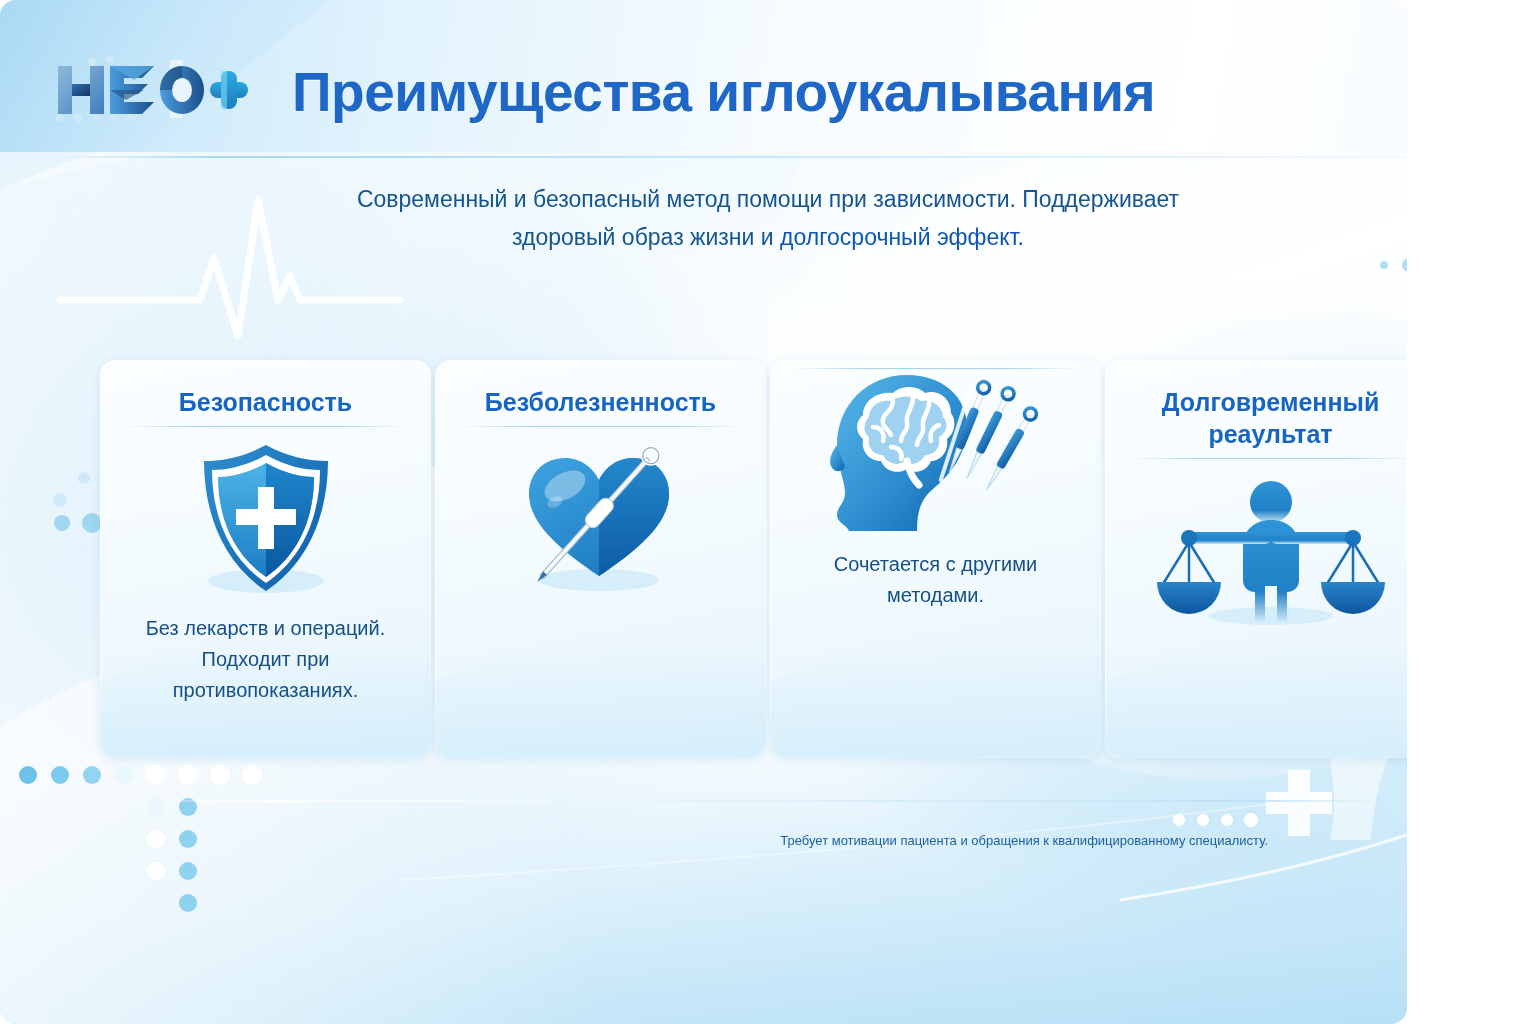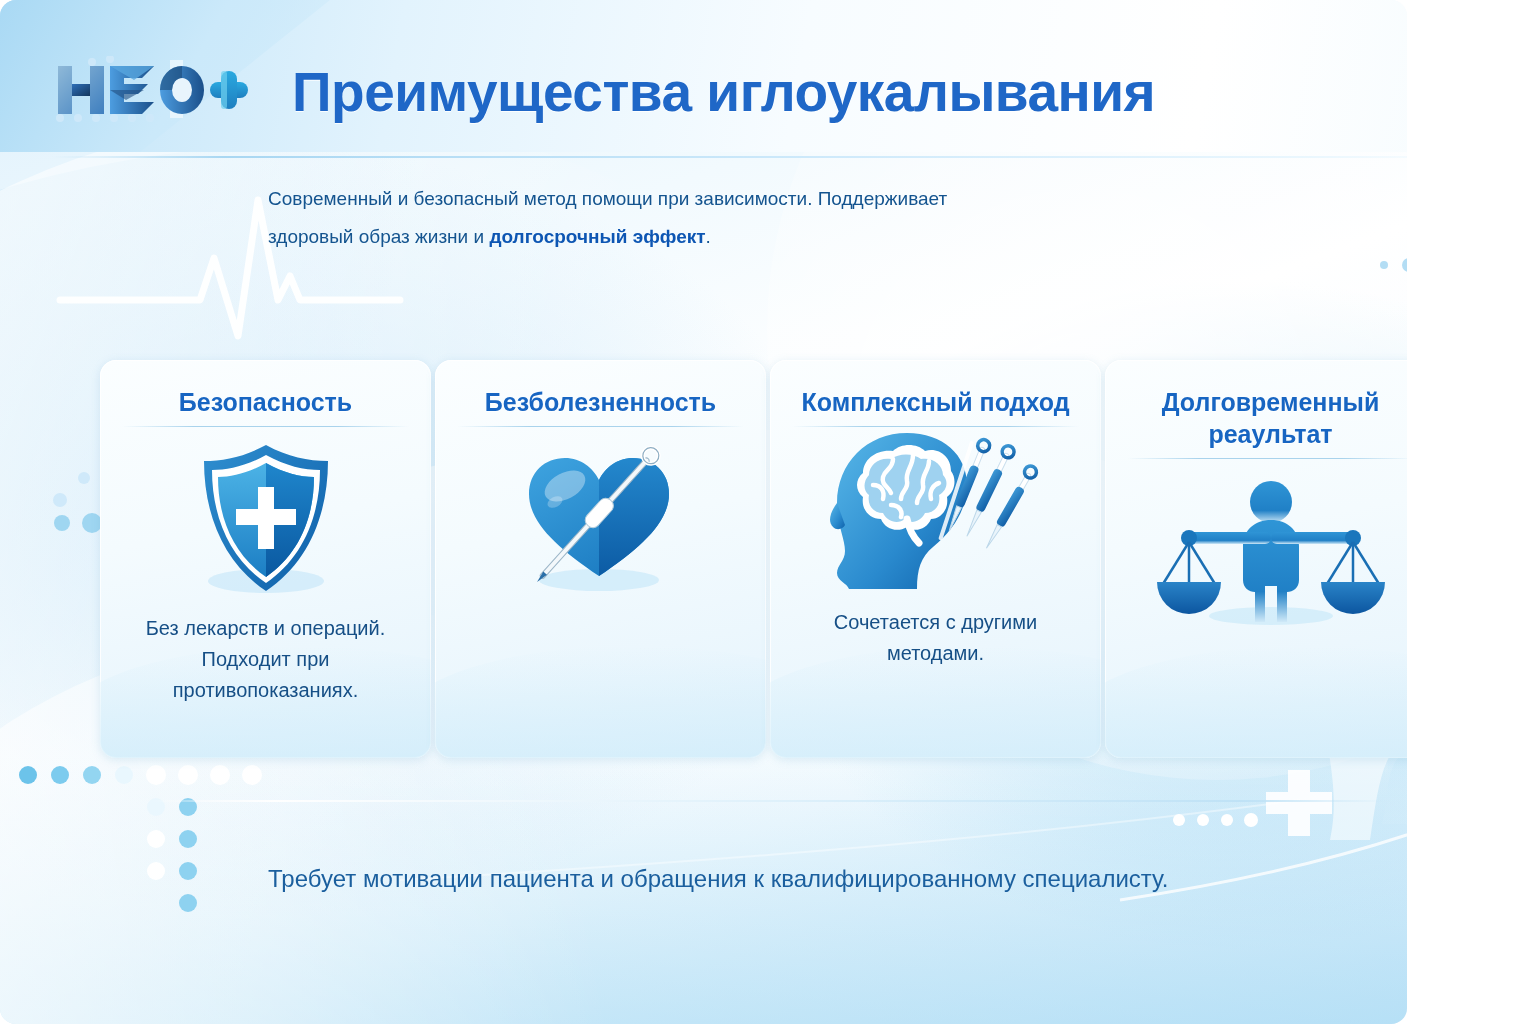--- a/index.html
+++ b/index.html
@@ -58,23 +58,23 @@
     font-size:55px; font-weight:bold; letter-spacing:-.5px;
     color:#1f67c7; line-height:72px; white-space:nowrap;
     text-shadow:0 1px 0 rgba(255,255,255,.85);
   }
   .header-rule { position:absolute; left:52px; top:156px; width:1432px; height:2px;
                  background:linear-gradient(to right, rgba(255,255,255,0), #a9d7f2 12%, #cfeafb 55%, #eaf7fe 88%, rgba(255,255,255,0)); }
 
   
   #subtitle {
     position:absolute; left:268px; top:180px; width:1000px;
-    font-size:19px; line-height:38px; color:#14548f;
-  }
-  #subtitle b { color:#0d56b3; font-weight:bold; }
+    text-align:center; font-size:23px; line-height:38px; color:#14548f;
+  }
+  #subtitle b { color:#0d56b3; font-weight:normal; }
 
   
   #cards { position:absolute; left:100px; top:360px; width:1336px; height:398px;
            display:flex; gap:4px; }
   .card {
     position:relative; flex:1 1 0; height:398px; border-radius:16px;
     background:linear-gradient(170deg,#fbfeff 0%, #f4fbfe 42%, #eaf6fd 78%, #e2f2fc 100%);
     box-shadow:0 2px 10px rgba(91,158,200,.18), 0 0 0 1px rgba(255,255,255,.85) inset;
     overflow:hidden;
   }
@@ -97,22 +97,22 @@
     position:relative; z-index:3; margin:6px 14px 16px; text-align:center;
     font-size:20px; line-height:31px; color:#164f86;
   }
   .card-3 .card-icon { margin-top:-2px; }
   .card-4 .card-title { font-size:25px; }
 
   
   .footer-rule { position:absolute; left:150px; top:800px; width:1240px; height:2px;
                  background:linear-gradient(to right, rgba(255,255,255,0), #ffffff 10%, #dff1fb 50%, #bfe2f6 88%, rgba(255,255,255,0)); }
   #footer-note {
-    position:absolute; left:268px; top:864px; width:1000px; text-align:left;
-    font-size:24px; line-height:30px; color:#1b5f9e;
+    position:absolute; left:268px; top:826px; width:1000px; text-align:right;
+    font-size:13px; line-height:30px; color:#1b5f9e;
   }
 </style>
 </head>
 <body>
 
 <div id="stage">
 
   <div class="swoosh sw2"></div>
   <div class="swoosh sw1"></div>
   <div class="swoosh sw3"></div>
@@ -347,21 +347,20 @@
             <rect x="78" y="52" width="15" height="34" rx="7" fill="#ffffff" stroke="#b6cedd" stroke-width="1"></rect>
             <circle cx="85.5" cy="-8" r="8" fill="none" stroke="#ffffff" stroke-width="4"></circle>
             <circle cx="85.5" cy="-8" r="8" fill="none" stroke="#8fafc4" stroke-width="1.2"></circle>
             <path d="M83 150 L85.5 162 L88 150 Z" fill="#2a6fa8"></path>
           </g>
         </svg>
       </div>
     </div>
 
     <div class="card card-3">
-      <div class="card-title">Комплексный подход</div>
       <div class="card-rule"></div>
       <div class="card-icon">
         <svg width="230" height="168" viewBox="0 0 230 168">
           <defs>
             <linearGradient id="hdG" x1="0" y1="0" x2="1" y2="1">
               <stop offset="0%" stop-color="#58b7e8"></stop>
                 <stop offset="60%" stop-color="#2a8ace"></stop>
               <stop offset="100%" stop-color="#0f62ab"></stop>
             </linearGradient>
             <linearGradient id="ndG" x1="0" y1="0" x2="1" y2="1">

